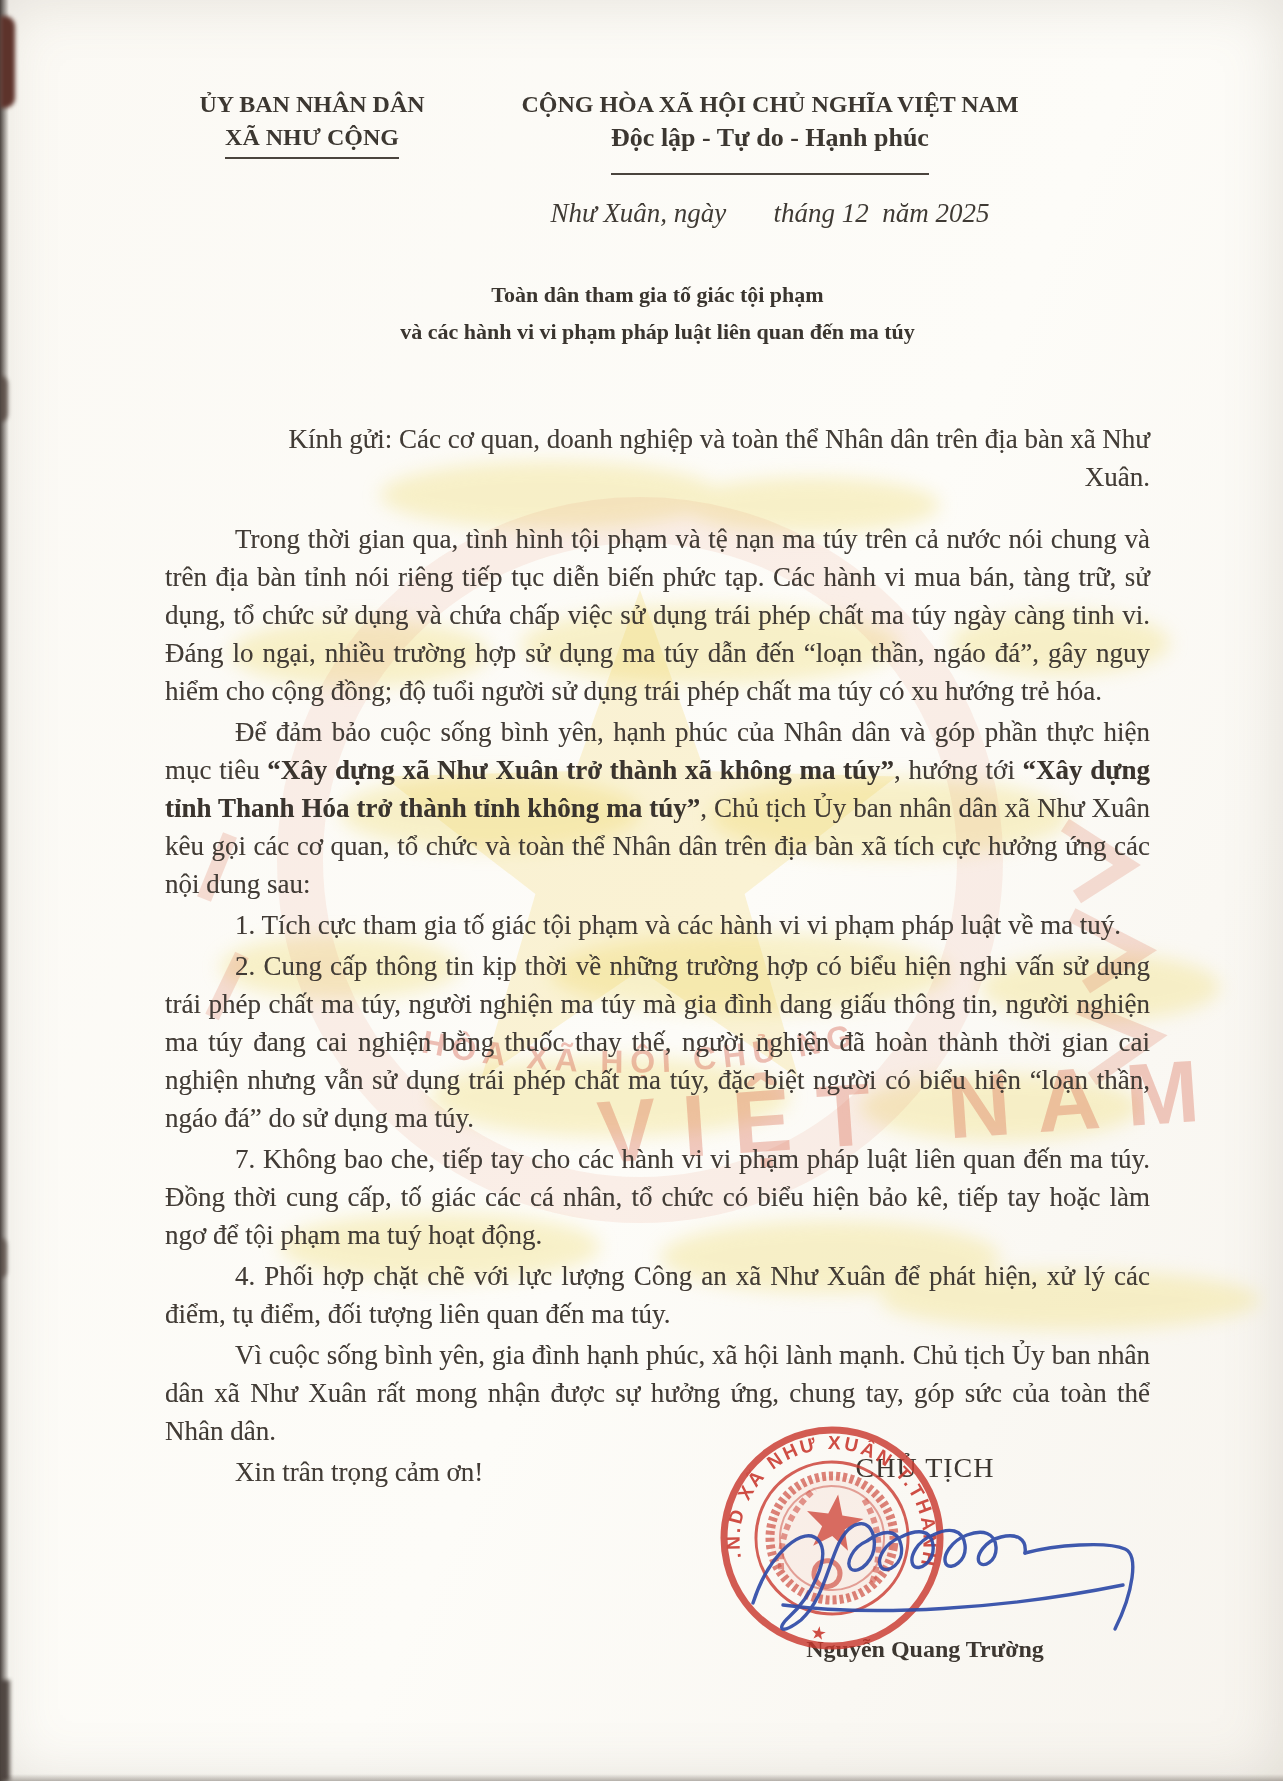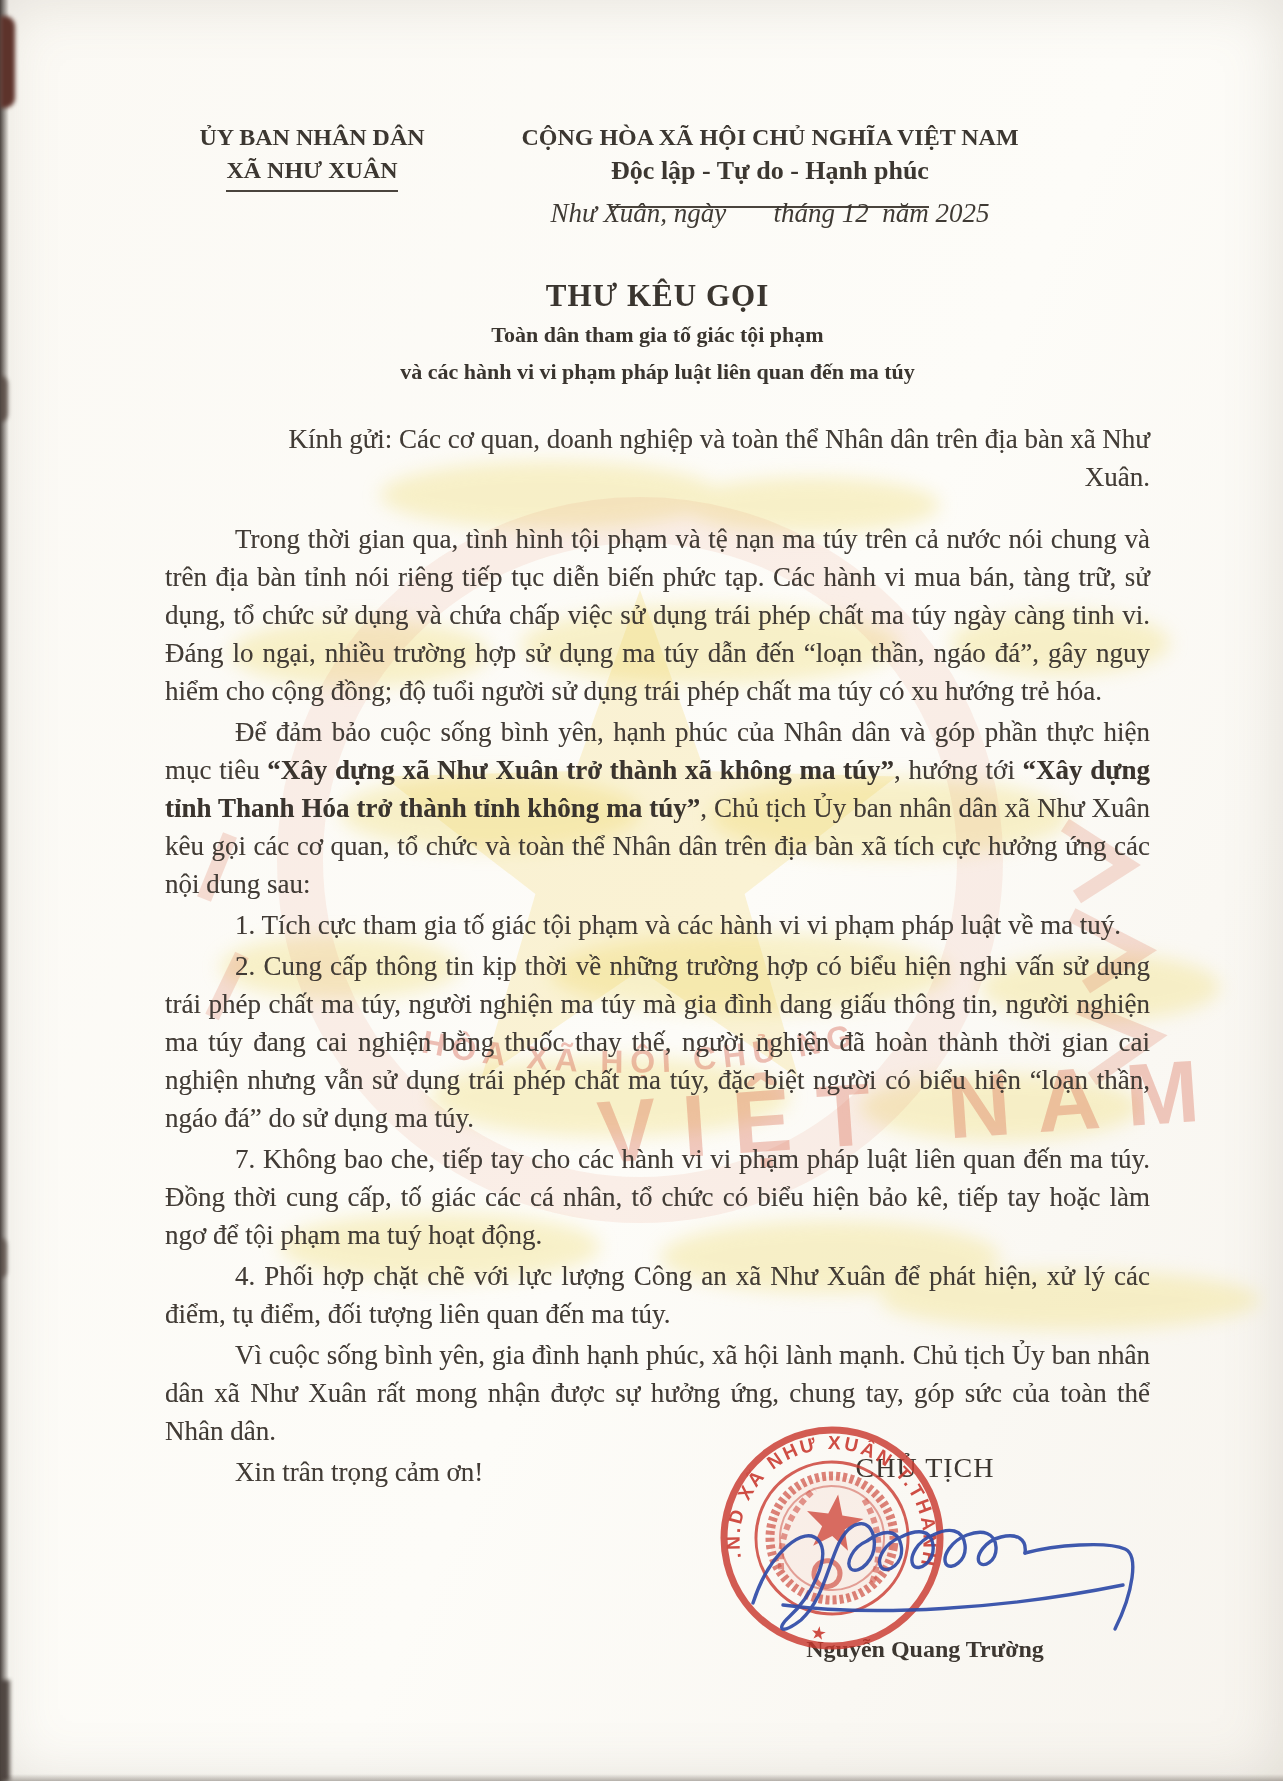--- a/index.html
+++ b/index.html
@@ -19,21 +19,21 @@
     background:linear-gradient(to right,rgba(48,40,36,.85),rgba(48,40,36,0));}
   .blob{position:absolute;filter:blur(2px);border-radius:0 10px 10px 0;}
   .blob.b1{left:0;top:16px;width:15px;height:92px;background:#5d332b;}
   .blob.b2{left:0;top:376px;width:8px;height:46px;background:#4a3b34;opacity:.7;}
   .blob.b3{left:0;top:1238px;width:7px;height:40px;background:#4a3b34;opacity:.6;}
   .blob.b4{left:0;top:1680px;width:10px;height:101px;background:#3d332e;opacity:.8;border-radius:0;}
   .edge-bottom{position:absolute;left:0;bottom:0;width:100%;height:7px;
     background:linear-gradient(to top,rgba(70,60,52,.35),rgba(70,60,52,0));}
 
   .txt{position:absolute;}
-  .hdr{font-weight:bold;text-align:center;color:#3c3731;margin-top:33px;}
+  .hdr{font-weight:bold;text-align:center;color:#3c3731;}
   .hdr-left{left:162px;top:88px;width:300px;font-size:24px;line-height:33px;}
   .hdr-right{left:520px;top:88px;width:500px;font-size:24px;line-height:33px;}
   .hdr-right .motto{font-size:26px;}
   .u-issuer{display:inline-block;border-bottom:2.5px solid #4a443d;padding-bottom:3px;}
   .u-motto{display:inline-block;border-bottom:2.5px solid #4a443d;padding-bottom:19px;}
   .dateline{left:520px;top:198px;width:500px;text-align:center;
     font-style:italic;font-size:27px;white-space:pre;color:#3f3a34;}
 
   .title-block{left:165px;top:276px;width:985px;text-align:center;font-weight:bold;color:#3a352f;}
   .title-main{font-size:31px;letter-spacing:1px;line-height:40px;}
@@ -105,32 +105,31 @@
   <div class="blob b1"></div>
   <div class="blob b2"></div>
   <div class="blob b3"></div>
   <div class="blob b4"></div>
   <div class="edge-bottom"></div>
 
   <div class="content-layer">
 
     <div class="txt hdr hdr-left">
       <div>ỦY BAN NHÂN DÂN</div>
-      <div><span class="u-issuer">XÃ NHƯ XUÂN</span></div>
+      <div><span class="u-issuer">XÃ NHƯ CỘNG</span></div>
     </div>
 
     <div class="txt hdr hdr-right">
       <div>CỘNG HÒA XÃ HỘI CHỦ NGHĨA VIỆT NAM</div>
       <div class="motto"><span class="u-motto">Độc lập - Tự do - Hạnh phúc</span></div>
     </div>
 
     <div class="txt dateline">Như Xuân, ngày       tháng 12  năm 2025</div>
 
     <div class="txt title-block">
-      <div class="title-main">THƯ KÊU GỌI</div>
       <div class="title-sub">Toàn dân tham gia tố giác tội phạm</div>
       <div class="title-sub">và các hành vi vi phạm pháp luật liên quan đến ma túy</div>
     </div>
 
     <div class="txt body-block">
       <p class="para salutation">Kính gửi: Các cơ quan, doanh nghiệp và toàn thể Nhân dân trên địa bàn xã Như Xuân.</p>
 
       <p class="para">Trong thời gian qua, tình hình tội phạm và tệ nạn ma túy trên cả nước nói chung và trên địa bàn tỉnh nói riêng tiếp tục diễn biến phức tạp. Các hành vi mua bán, tàng trữ, sử dụng, tổ chức sử dụng và chứa chấp việc sử dụng trái phép chất ma túy ngày càng tinh vi. Đáng lo ngại, nhiều trường hợp sử dụng ma túy dẫn đến “loạn thần, ngáo đá”, gây nguy hiểm cho cộng đồng; độ tuổi người sử dụng trái phép chất ma túy có xu hướng trẻ hóa.</p>
 
       <p class="para"><span>Để đảm bảo cuộc sống bình yên, hạnh phúc của Nhân dân và góp phần thực hiện mục tiêu </span><b>“Xây dựng xã Như Xuân trở thành xã không ma túy”</b><span>, hướng tới </span><b>“Xây dựng tỉnh Thanh Hóa trở thành tỉnh không ma túy”</b><span>, Chủ tịch Ủy ban nhân dân xã Như Xuân kêu gọi các cơ quan, tổ chức và toàn thể Nhân dân trên địa bàn xã tích cực hưởng ứng các nội dung sau:</span></p>

